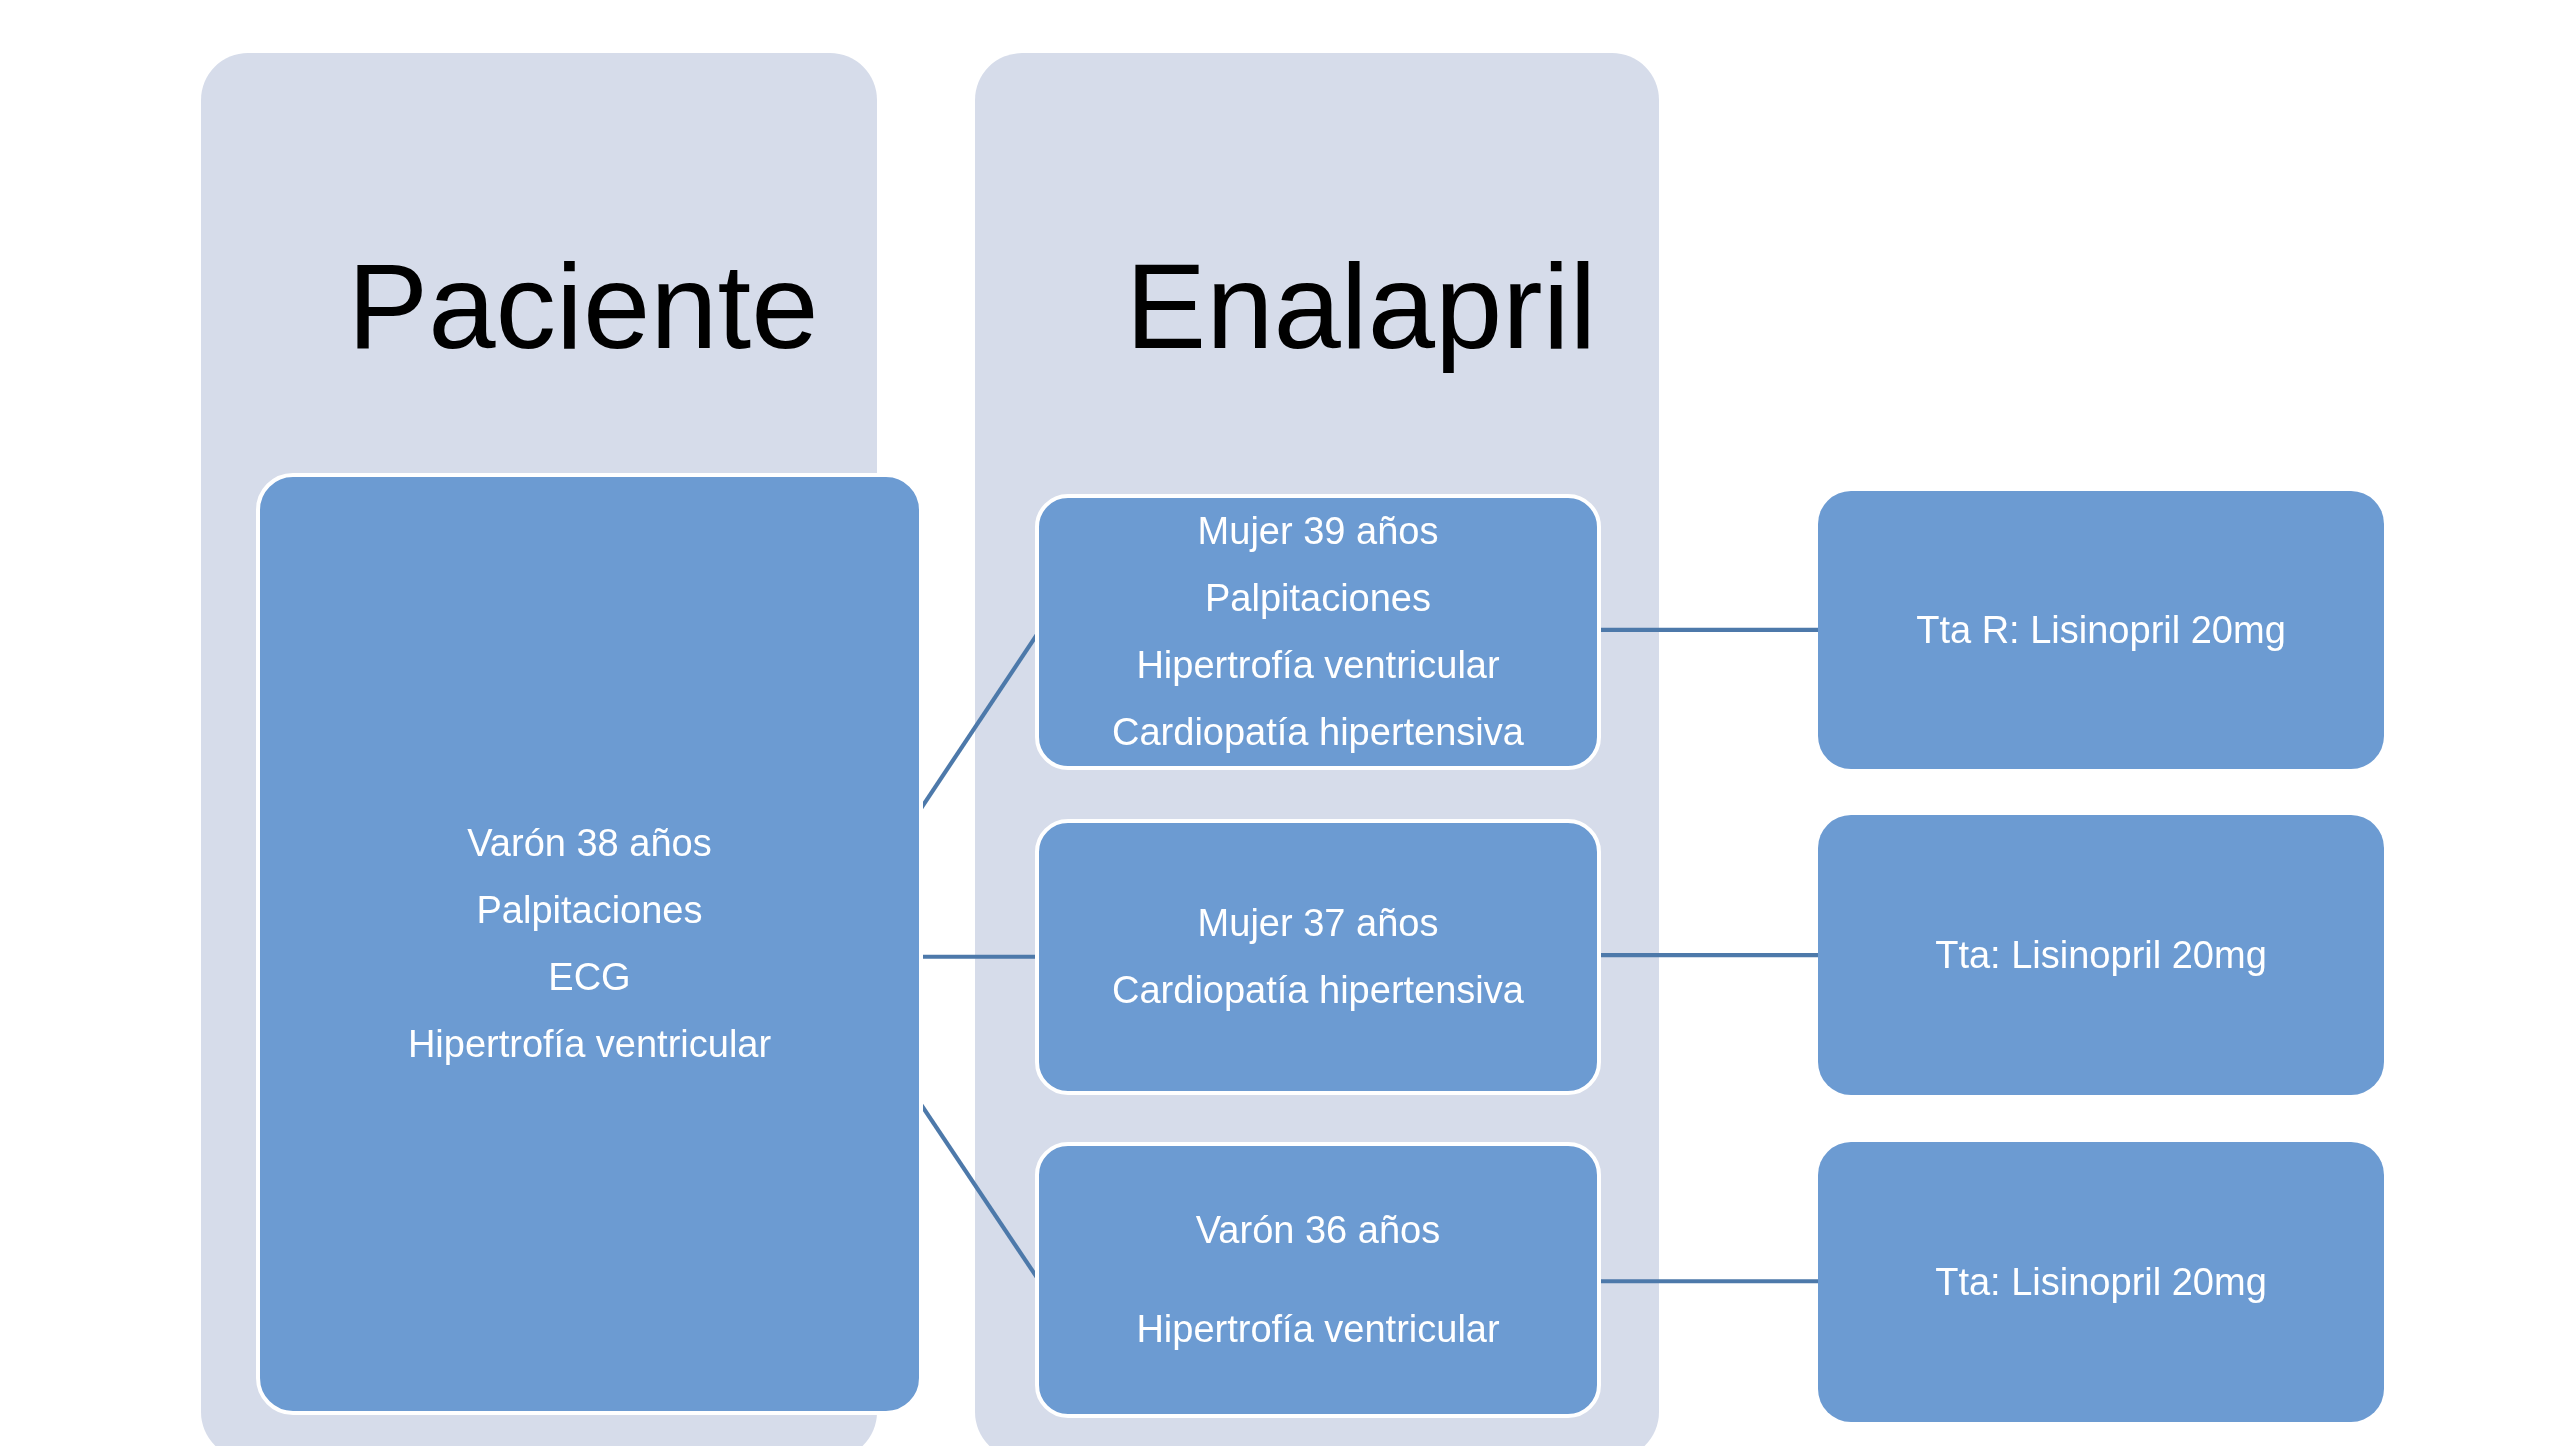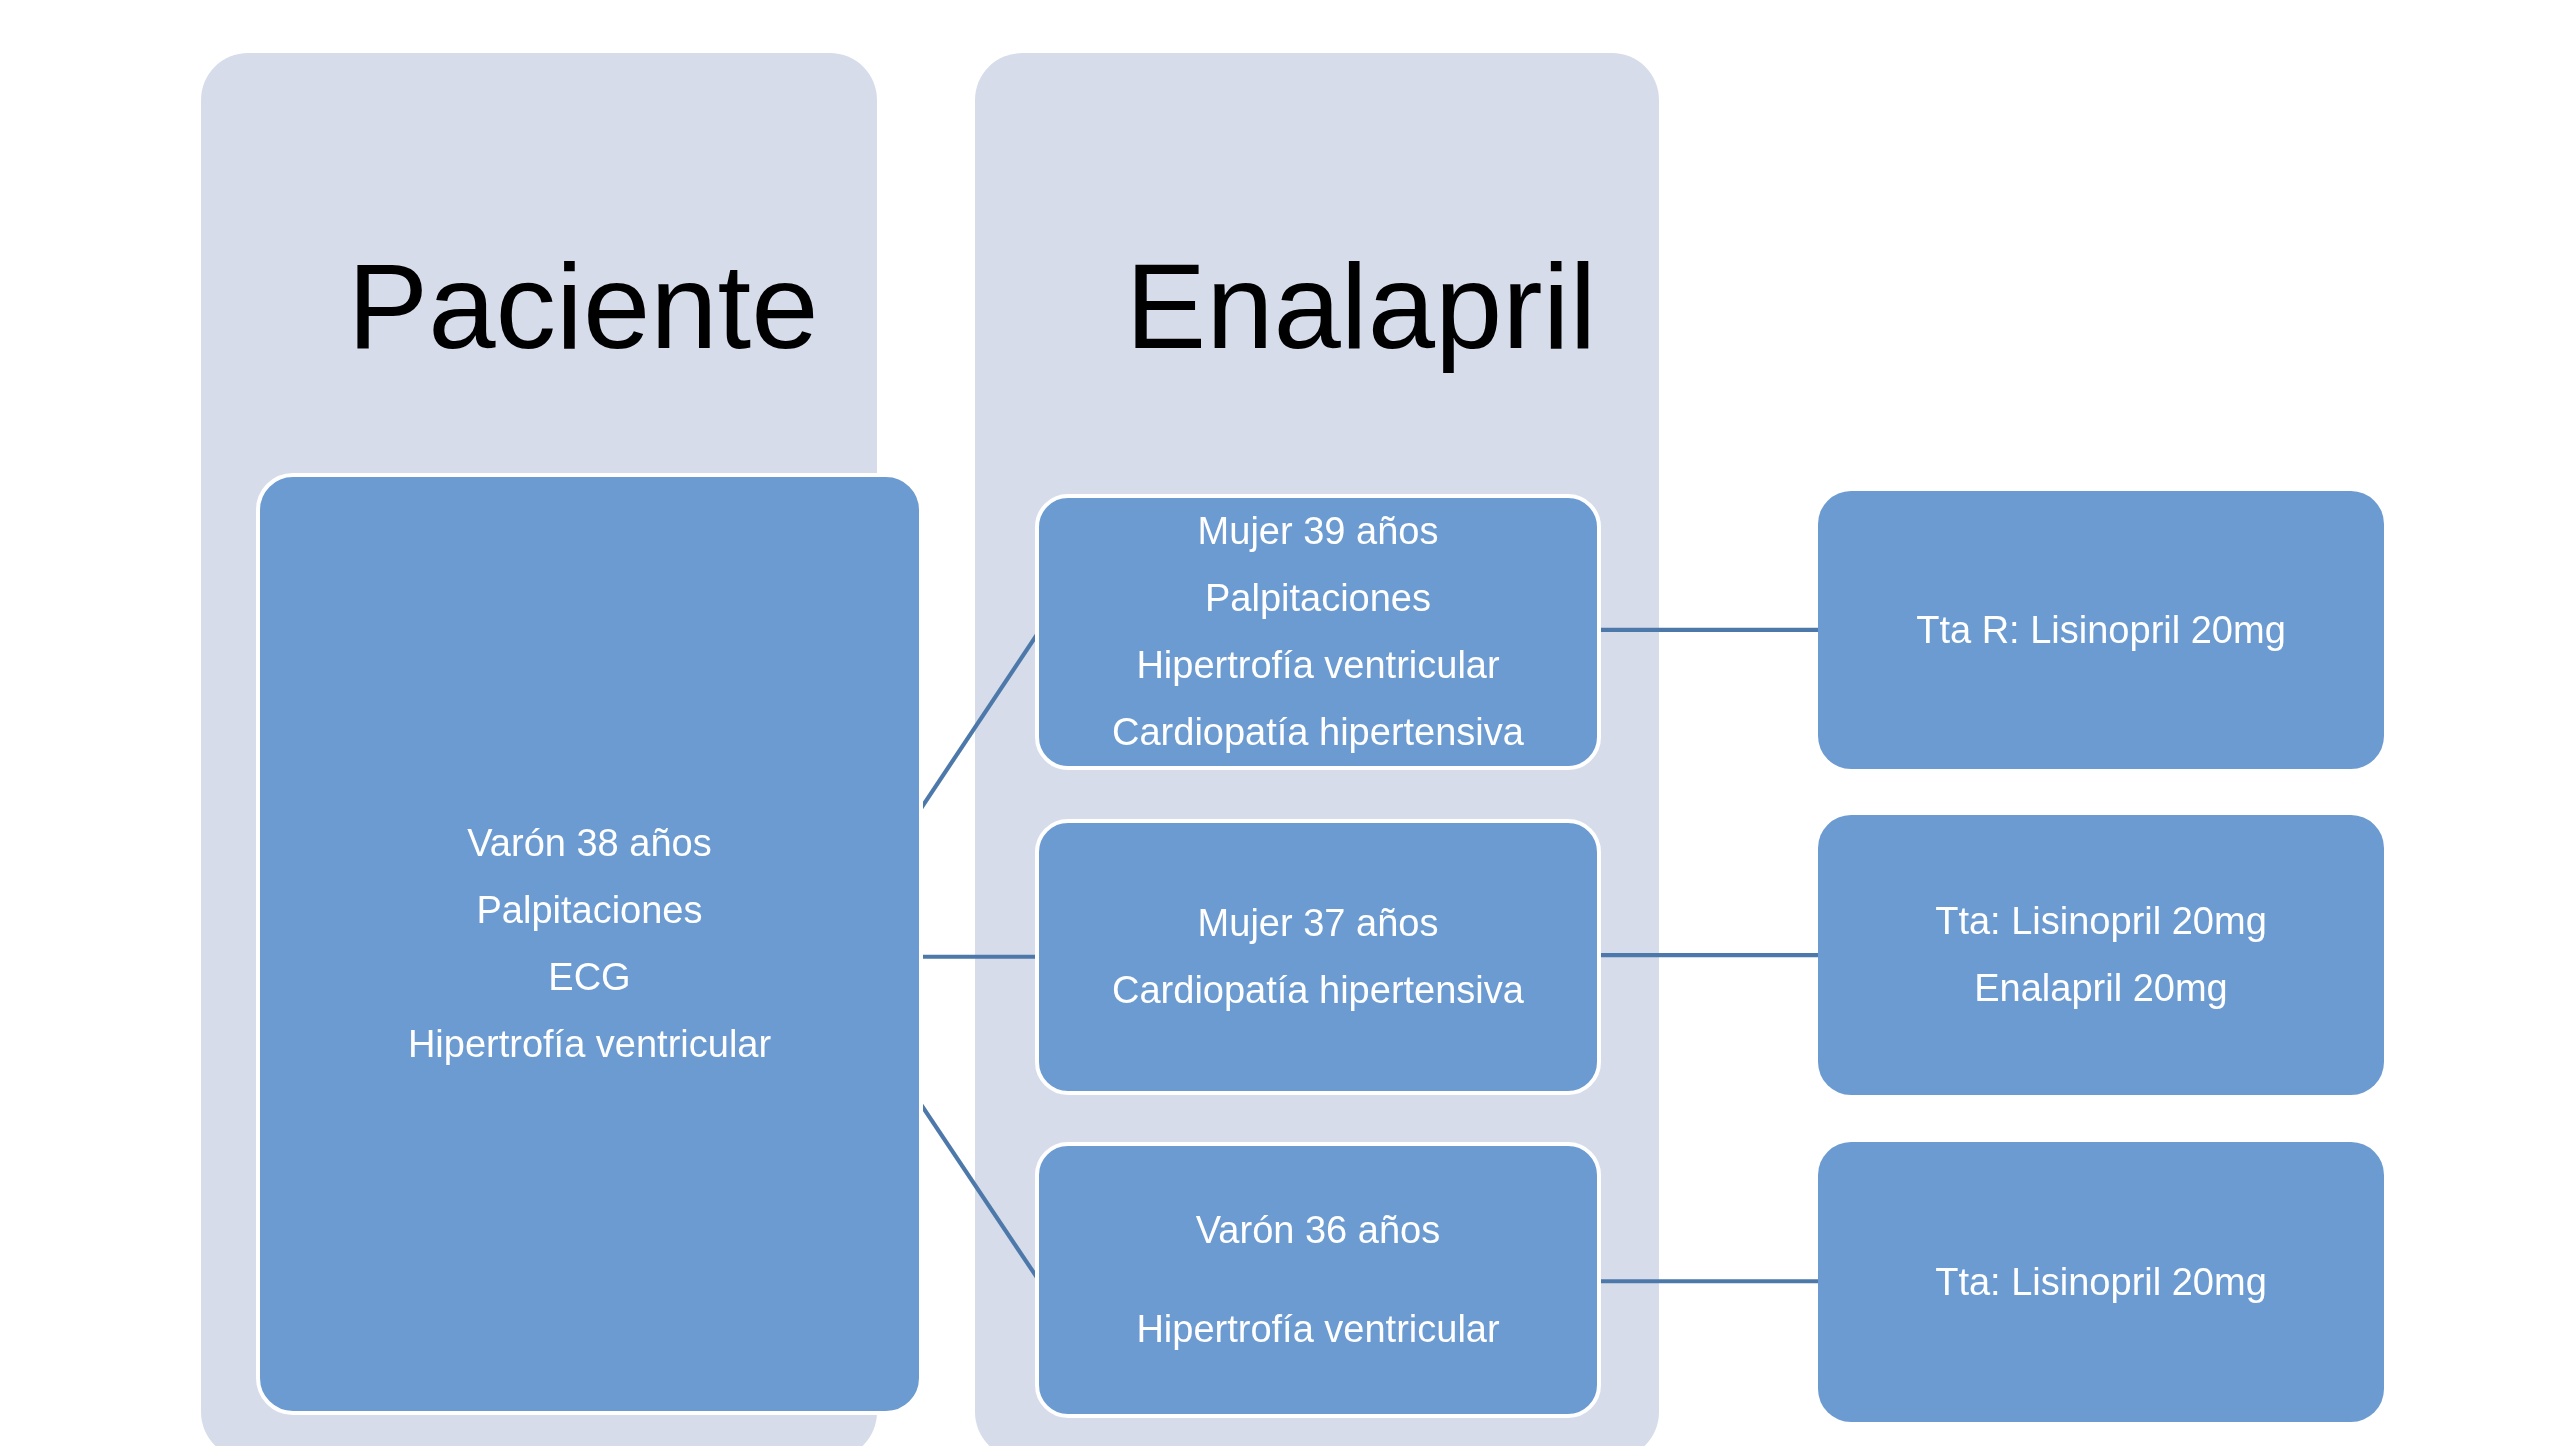--- a/index.html
+++ b/index.html
@@ -139,21 +139,20 @@
     <div>Varón 36 años</div>
     <div>Hipertrofía ventricular</div>
   </div>
 
   <div class="card treatment-card" id="treatment-card-1">
     <div>Tta R: Lisinopril 20mg</div>
   </div>
 
   <div class="card treatment-card" id="treatment-card-2">
     <div>Tta: Lisinopril 20mg</div>
-    <div>Enalapril 20mg</div>
   </div>
 
   <div class="card treatment-card" id="treatment-card-3">
     <div>Tta: Lisinopril 20mg</div>
   </div>
 
 </div>
 
 
 </body></html>

